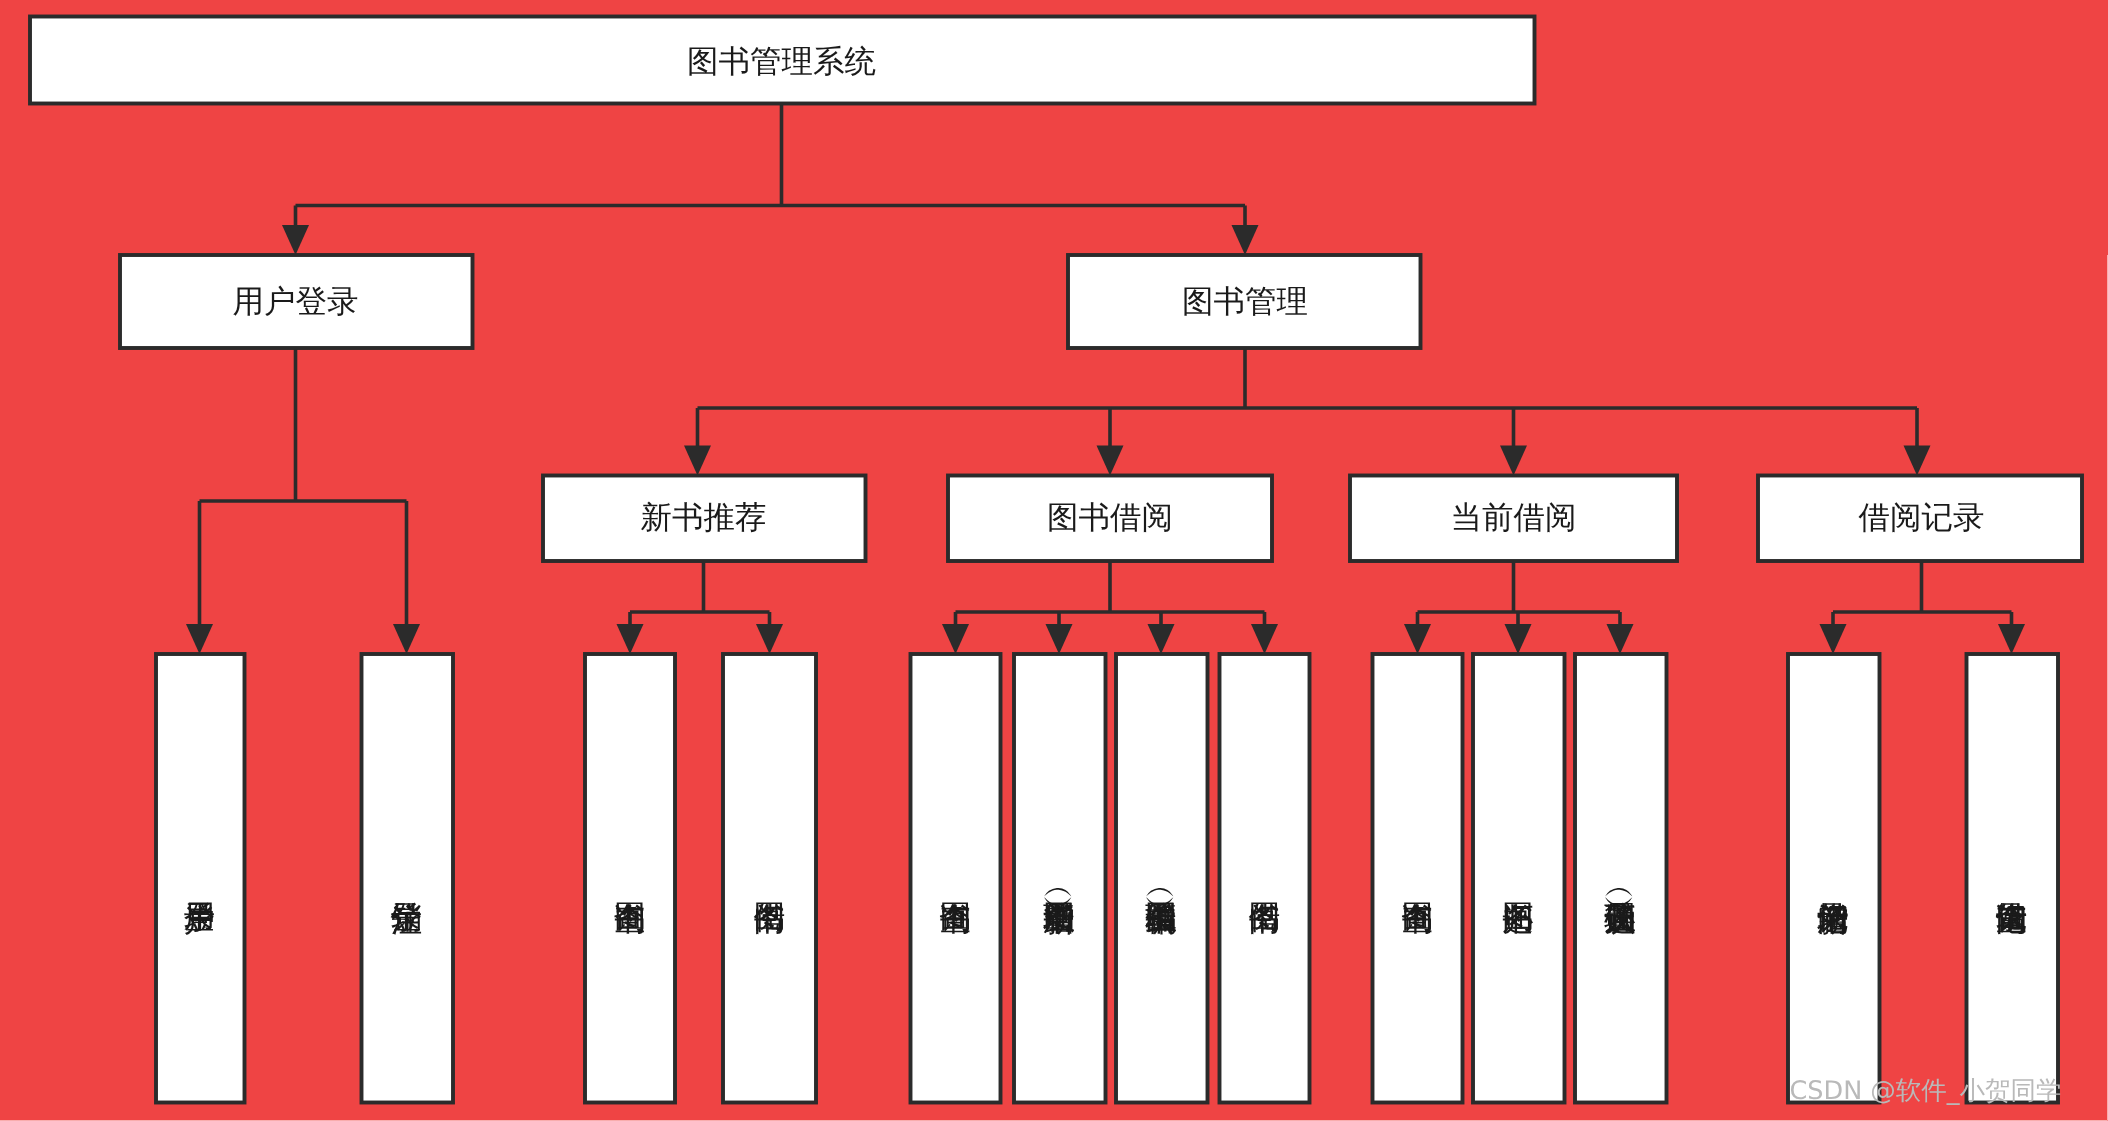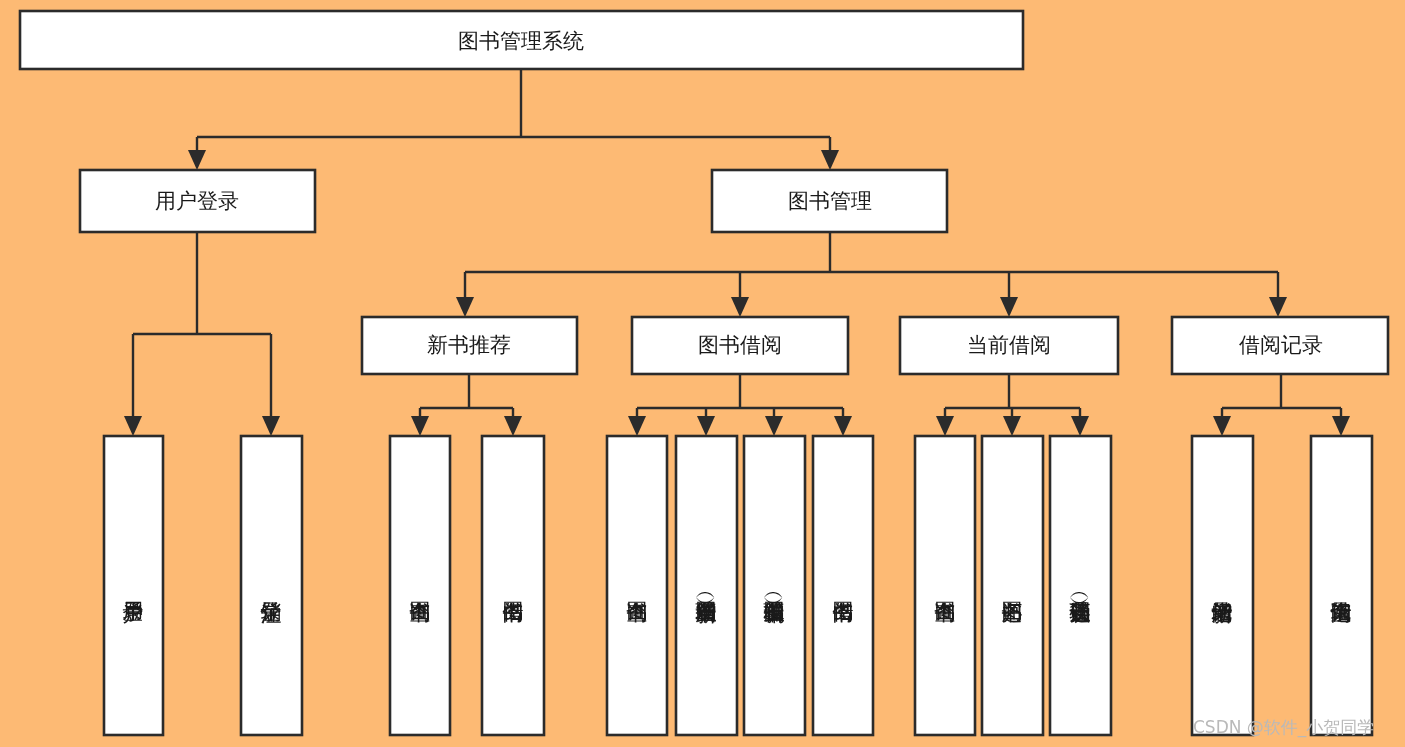--- a/index.html
+++ b/index.html
@@ -10,21 +10,21 @@
   body {
     width: 1405px;
     height: 747px;
     overflow: hidden;
     font-family: "DejaVu Sans", "Liberation Sans", sans-serif;
   }
   #diagram-root {
     position: relative;
     width: 1405px;
     height: 747px;
-    background: #fdba74;
+    background: #ef4444;
   }
   svg#diagram-svg {
     position: absolute;
     top: 0;
     left: 0;
     width: 1405px;
     height: 747px;
     display: block;
   }
   .node-rect {

